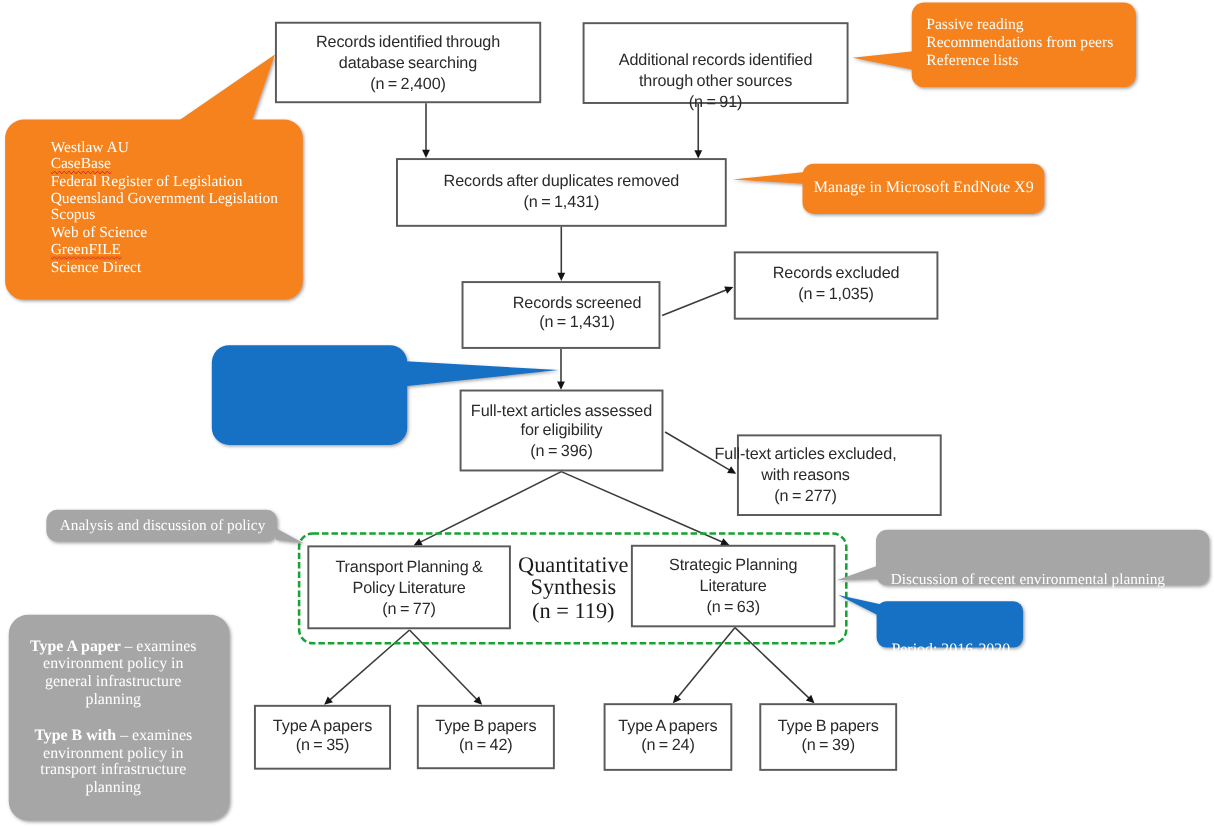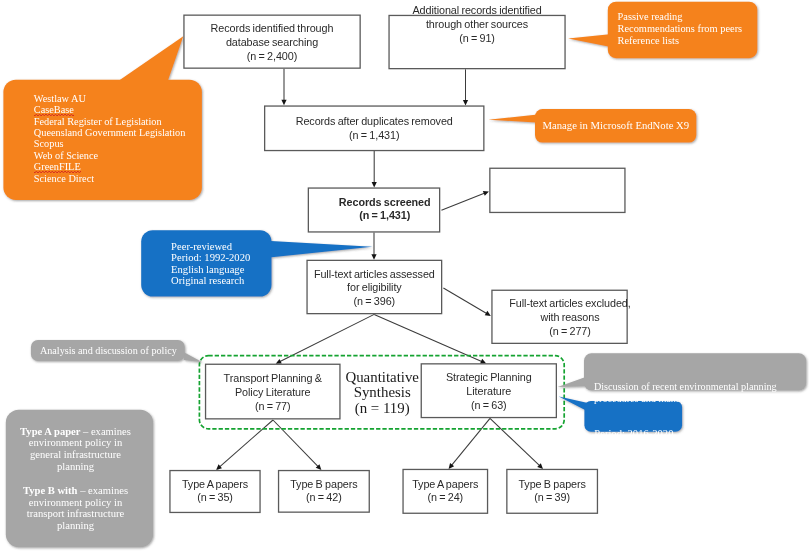--- a/index.html
+++ b/index.html
@@ -138,52 +138,58 @@
   </svg>
 
   <div class="box" style="left:165px;top:14.5px;width:214px;height:54.3px;align-items:center;">
     <div class="t">
       <div>Records identified through</div>
       <div>database searching</div>
       <div>(n = 2,400)</div>
     </div>
   </div>
 
-  <div class="box" style="left:388.4px;top:2px;width:177.3px;height:43px;">
+  <div class="box" style="left:388.4px;top:32px;width:177.3px;height:43px;">
     <div class="t">
       <div>Additional records identified</div>
       <div>through other sources</div>
       <div>(n = 91)</div>
     </div>
   </div>
 
   <div class="box" style="left:264px;top:105.4px;width:220.5px;height:45.8px;">
     <div class="t" style="top:0.8px">
       <div>Records after duplicates removed</div>
       <div>(n = 1,431)</div>
     </div>
   </div>
 
-  <div class="box" style="left:307.7px;top:187.4px;width:154px;height:45.2px;font-weight:bold;">
+  <div class="box" style="left:307.7px;top:187.4px;width:154px;height:45.2px;">
     <div class="t" style="top:-0.5px">
       <div>Records screened</div>
       <div>(n = 1,431)</div>
     </div>
   </div>
 
+  <div class="box" style="left:489.2px;top:167.6px;width:136.4px;height:45.5px;">
+    <div class="t" style="top:-0.2px">
+      <div>Records excluded</div>
+      <div>(n = 1,035)</div>
+    </div>
+  </div>
 
   <div class="box" style="left:306.4px;top:259.7px;width:135.9px;height:54.6px;">
     <div class="t">
       <div>Full-text articles assessed</div>
       <div>for eligibility</div>
       <div>(n = 396)</div>
     </div>
   </div>
 
-  <div class="box" style="left:496px;top:289.6px;width:148px;height:54.4px;">
+  <div class="box" style="left:463px;top:289.6px;width:148px;height:54.4px;">
     <div class="t">
       <div>Full-text articles excluded,</div>
       <div>with reasons</div>
       <div>(n = 277)</div>
     </div>
   </div>
 
   <div class="box" style="left:204.9px;top:363.6px;width:135.7px;height:55.9px;">
     <div class="t">
       <div>Transport Planning &amp;</div>
@@ -248,38 +254,31 @@
     <div>Scopus</div>
     <div>Web of Science</div>
     <div><span class="sq">GreenFILE</span></div>
     <div>Science Direct</div>
   </div>
 
   <div class="co-txt" style="left:542.5px;top:120.3px;font-family:'Liberation Serif',serif;color:#fff;font-size:10.7px;line-height:11.4px;">
     <div>Manage in Microsoft EndNote X9</div>
   </div>
 
-  <div class="co-txt" style="left:171.1px;top:240.8px;font-family:'Liberation Serif',serif;color:#fff;font-size:10.6px;line-height:11.5px;">
-    <div>Peer-reviewed</div>
-    <div>Period: 1992-2020</div>
-    <div>English language</div>
-    <div>Original research</div>
-  </div>
 
   <div class="co-txt" style="left:594.3px;top:412.3px;font-family:'Liberation Serif',serif;color:#fff;font-size:10.6px;line-height:11.7px;margin-top:16px;">
     <div>Period: 2016-2020</div>
   </div>
 
   <div class="co-txt" style="left:39.9px;top:344.6px;font-family:'Liberation Serif',serif;color:#fff;font-size:10.2px;line-height:11.5px;">
     <div>Analysis and discussion of policy</div>
   </div>
 
   <div class="co-txt" style="left:593.9px;top:381px;font-family:'Liberation Serif',serif;color:#fff;font-size:10.2px;line-height:11.7px;">
     <div>Discussion of recent environmental planning</div>
-    <div>procedures and management</div>
   </div>
 
   <div class="co-txt" style="left:9.5px;top:425.6px;width:132px;text-align:center;font-family:'Liberation Serif',serif;color:#fff;font-size:10.6px;line-height:11.75px;white-space:normal;">
     <div><b>Type A paper </b><span>– examines</span></div>
     <div>environment policy in</div>
     <div>general infrastructure</div>
     <div>planning</div>
     <div style="height:12.3px">&nbsp;</div>
     <div><b>Type B with </b><span>– examines</span></div>
     <div>environment policy in</div>

